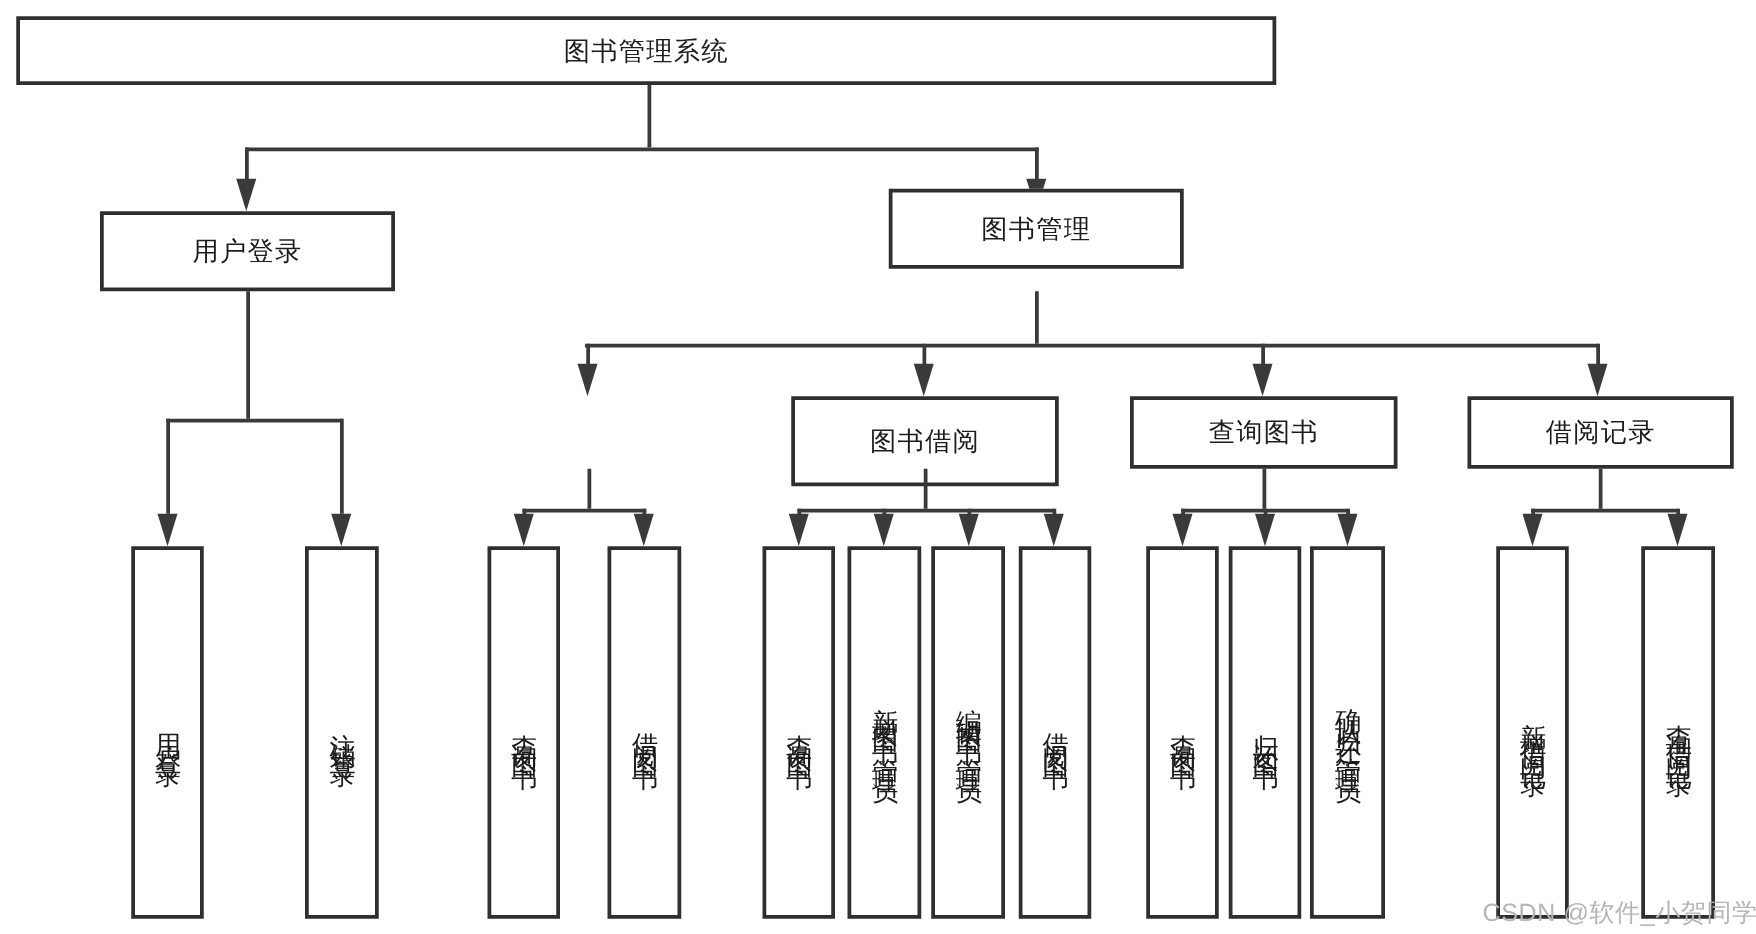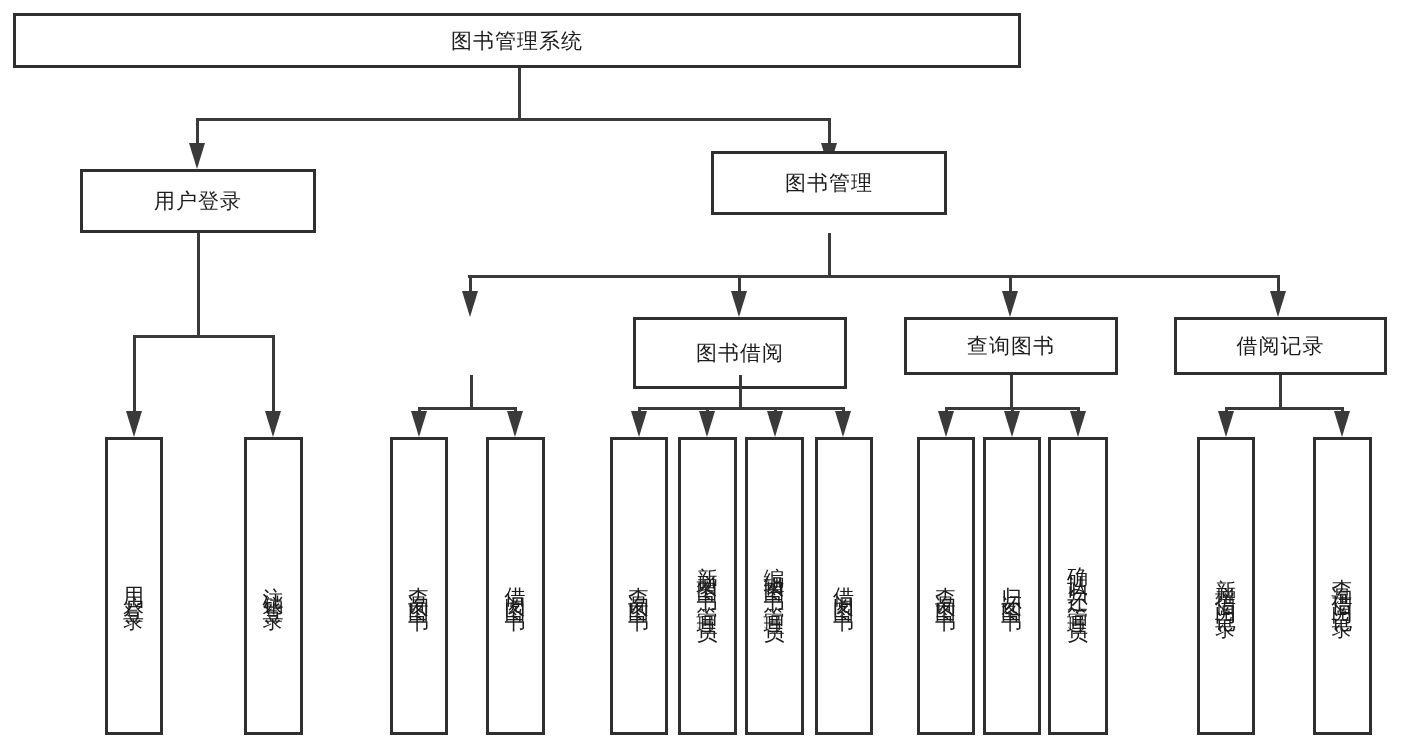--- a/index.html
+++ b/index.html
@@ -173,14 +173,15 @@
     <span class="vtext">确认归还（管理员）</span>
   </div>
 
   <div class="vnode" style="left:1197px;width:58px;">
     <span class="vtext">新增借阅记录</span>
   </div>
   <div class="vnode" style="left:1313px;width:59px;">
     <span class="vtext">查询借阅记录</span>
   </div>
 
+  <div class="watermark">CSDN @软件_小贺同学</div>
 
 </div>
 
 </body></html>

